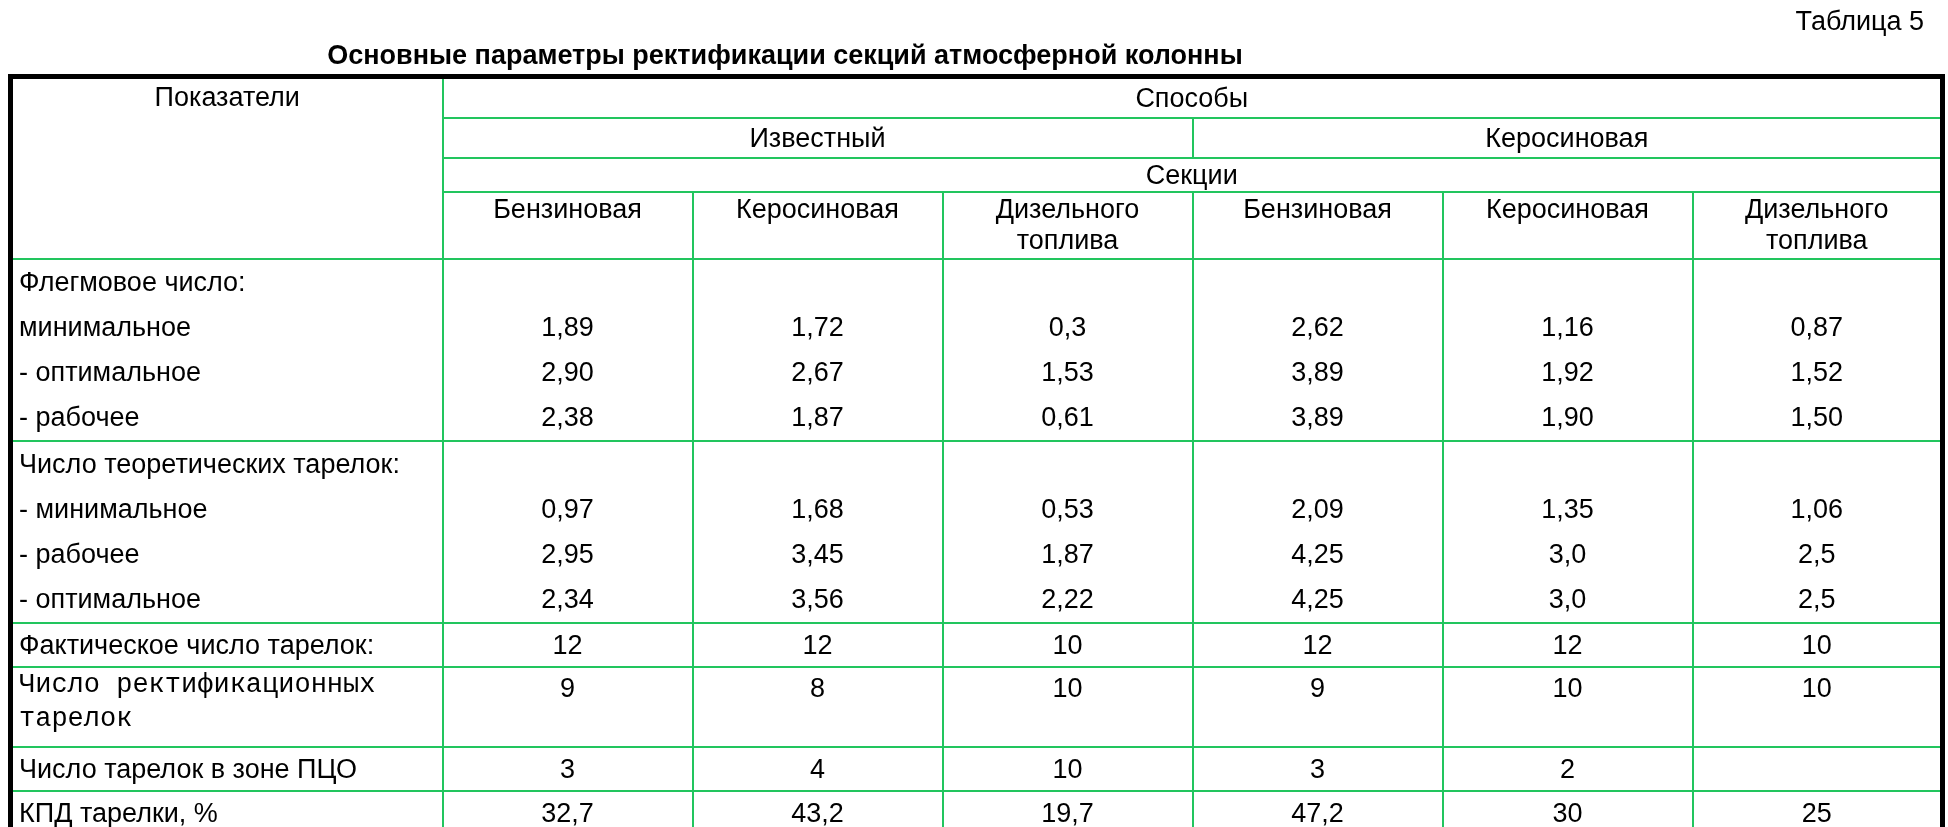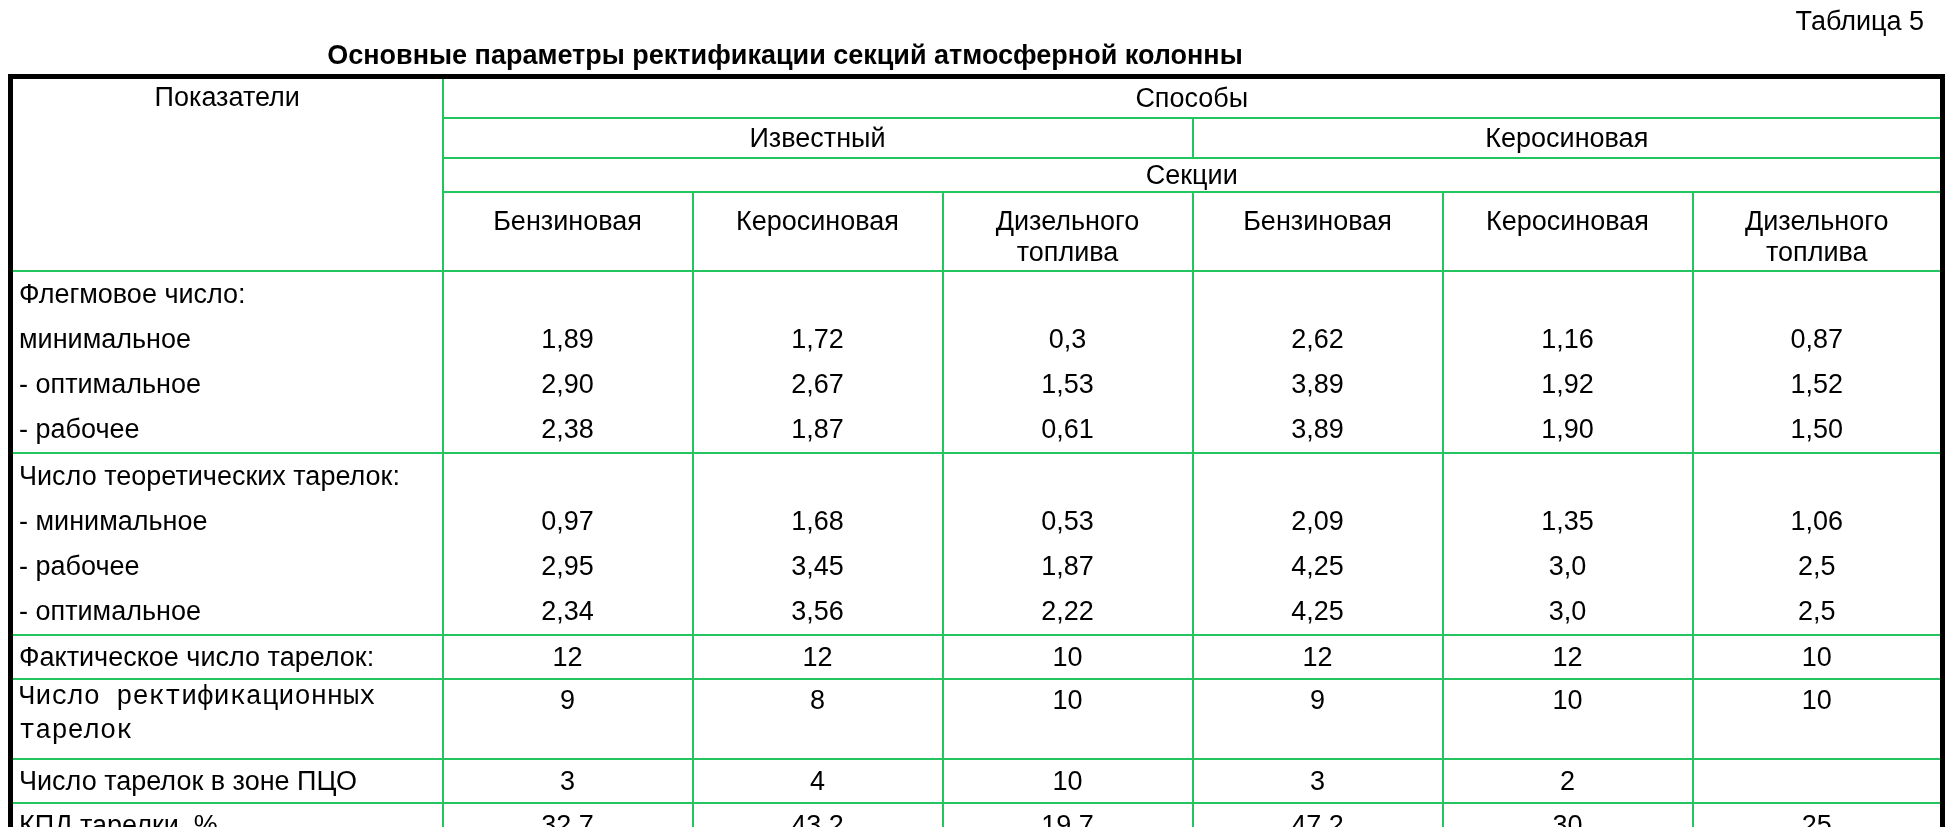--- a/index.html
+++ b/index.html
@@ -20,21 +20,21 @@
   td {
     border:2px solid #22c55e;
     font-size:27px; padding:0;
     text-align:center; vertical-align:middle;
     overflow:hidden;
   }
   
   tr.h-methods td { height:38px; }
   tr.h-groups td  { height:38px; }
   tr.h-sections td{ height:32px; }
-  tr.h-colnames td{ height:64px; vertical-align:top; line-height:31px; padding-top:13px; }
+  tr.h-colnames td{ height:64px; vertical-align:top; line-height:31px; padding-top:1px; }
   tr.h-simple td  { height:42px; }
   tr.h-twoline td { height:76px; vertical-align:top; }
   
   .lab { text-align:left; padding-left:6px; }
   .ind-cell { vertical-align:top; text-align:center; padding-top:3px; }
   .ln  { height:45px; line-height:45px; white-space:nowrap; }
   .lab .ln { text-align:left; }
   .ln2 { height:34px; line-height:34px;font-family:Liberation Mono, monospace; }
   .vtop { padding-top:2px; line-height:36px; }
 </style>

